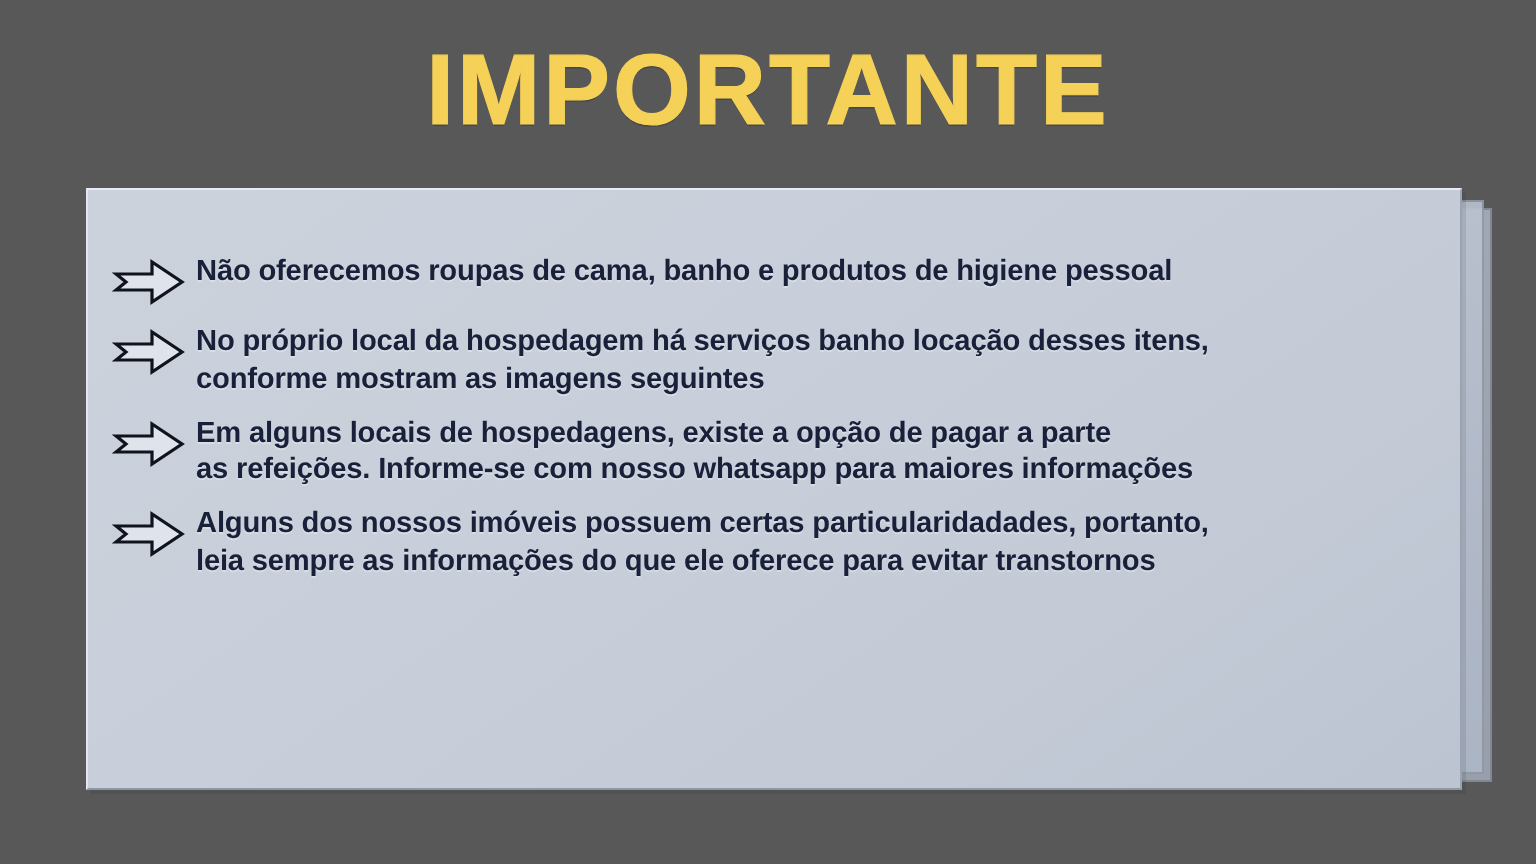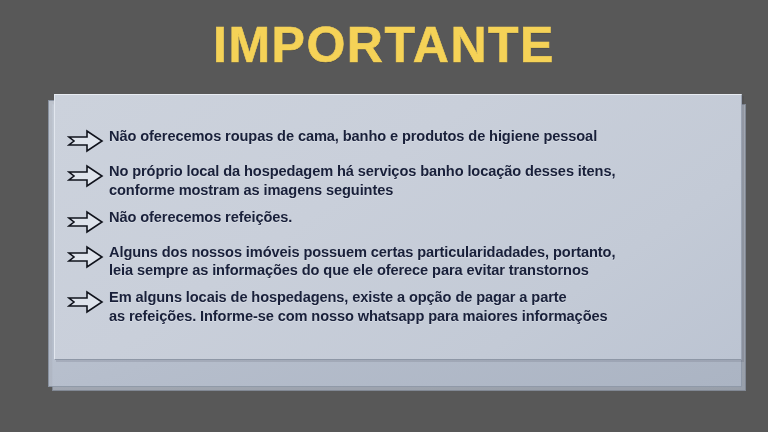--- a/index.html
+++ b/index.html
@@ -51,24 +51,24 @@
   .stack-2 {
     left: 48px;
     top: 100px;
     width: 692px;
     height: 285px;
     opacity: .9;
   }
 
   .panel {
     position: absolute;
-    left: 54px;
+    left: 43px;
     top: 94px;
     width: 688px;
-    height: 266px;
+    height: 301px;
     background: linear-gradient(145deg, #ccd2dc 0%, #c9cfda 40%, #c3cad6 75%, #bcc4d2 100%);
     border-top: 1px solid #e8ecf2;
     border-left: 1px solid #e2e7ef;
     border-right: 1px solid #9aa3b2;
     border-bottom: 1px solid #8e97a6;
     box-shadow: 2px 2px 0 rgba(40,45,55,0.12);
     box-sizing: border-box;
   }
 
   .bullets {
@@ -128,44 +128,36 @@
       <div class="bullet">
         <span class="arrow-icon">
           <svg width="38" height="26" viewBox="0 0 38 26">
             <path d="M2 9 L20 9 L20 3 L35 13 L20 23 L20 17 L2 17 L7 13 Z" fill="#dfe4ec" stroke="#10131c" stroke-width="1.6" stroke-linejoin="miter"></path>
           </svg>
         </span>
         <span class="bullet-text">No próprio local da hospedagem há serviços banho locação desses itens,
 conforme mostram as imagens seguintes</span>
       </div>
 
+
       <div class="bullet">
         <span class="arrow-icon">
           <svg width="38" height="26" viewBox="0 0 38 26">
             <path d="M2 9 L20 9 L20 3 L35 13 L20 23 L20 17 L2 17 L7 13 Z" fill="#dfe4ec" stroke="#10131c" stroke-width="1.6" stroke-linejoin="miter"></path>
           </svg>
         </span>
-        <span class="bullet-text">Não oferecemos refeições.</span>
+        <span class="bullet-text">Em alguns locais de hospedagens, existe a opção de pagar a parte
+as refeições. Informe-se com nosso whatsapp para maiores informações</span>
       </div>
 
       <div class="bullet">
         <span class="arrow-icon">
           <svg width="38" height="26" viewBox="0 0 38 26">
             <path d="M2 9 L20 9 L20 3 L35 13 L20 23 L20 17 L2 17 L7 13 Z" fill="#dfe4ec" stroke="#10131c" stroke-width="1.6" stroke-linejoin="miter"></path>
           </svg>
         </span>
         <span class="bullet-text">Alguns dos nossos imóveis possuem certas particularidadades, portanto,
 leia sempre as informações do que ele oferece para evitar transtornos</span>
       </div>
 
-      <div class="bullet">
-        <span class="arrow-icon">
-          <svg width="38" height="26" viewBox="0 0 38 26">
-            <path d="M2 9 L20 9 L20 3 L35 13 L20 23 L20 17 L2 17 L7 13 Z" fill="#dfe4ec" stroke="#10131c" stroke-width="1.6" stroke-linejoin="miter"></path>
-          </svg>
-        </span>
-        <span class="bullet-text">Em alguns locais de hospedagens, existe a opção de pagar a parte
-as refeições. Informe-se com nosso whatsapp para maiores informações</span>
-      </div>
-
     </div>
   </div>
 </div>
 
 </body></html>

